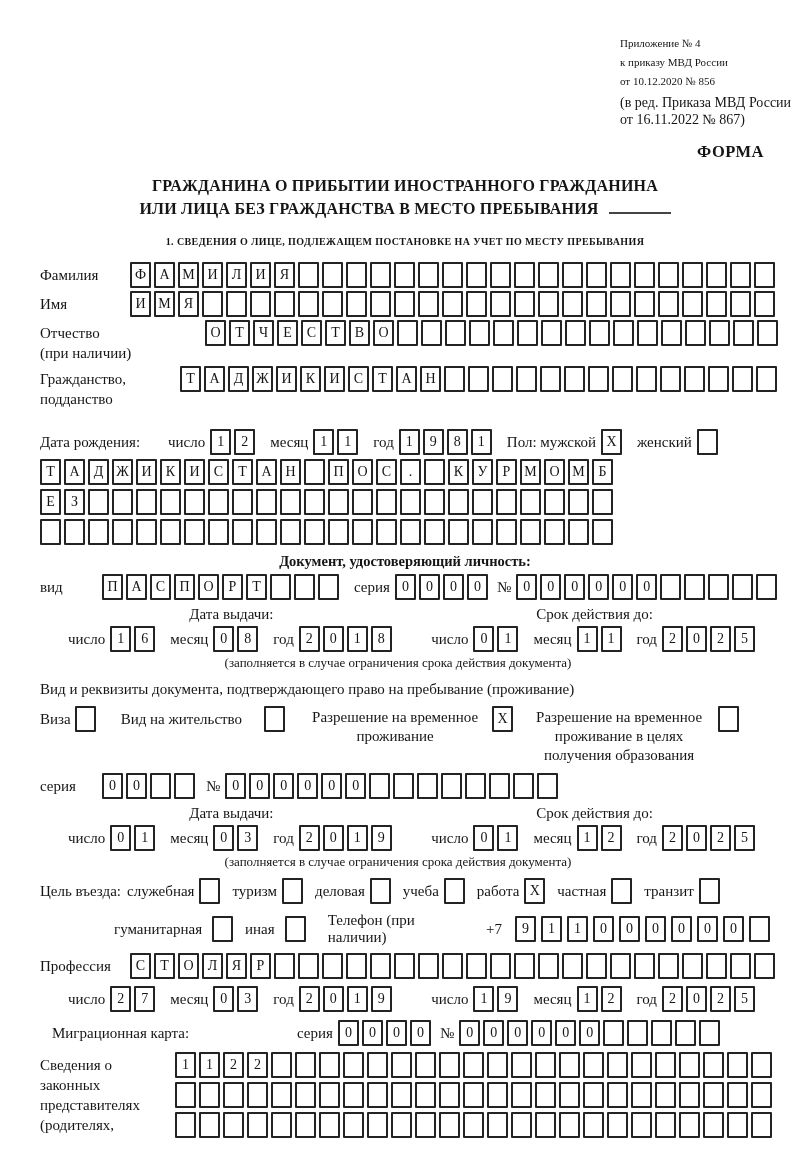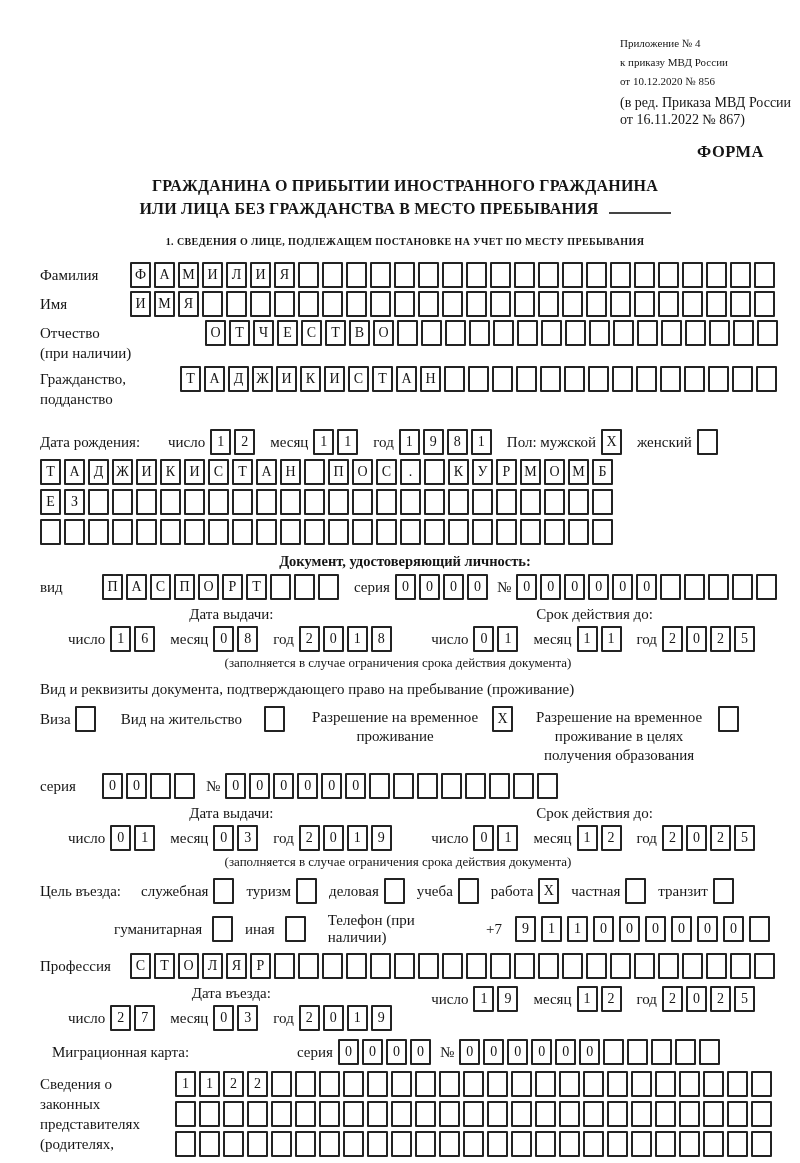--- a/index.html
+++ b/index.html
@@ -487,21 +487,21 @@
             <span class="cell">2</span>
             <span class="cell">5</span>
           </span>
       </div>
     </div>
   </div>
   <div class="restrict-note">(заполняется в случае ограничения срока действия документа)</div>
 
   <div class="purline">
     <span>Цель въезда:</span>
-    <span class="plbl" style="margin-left:20px;">служебная</span>
+    <span class="plbl" style="margin-left:6px;">служебная</span>
     <span class="cell"></span>
     <span class="plbl">туризм</span>
     <span class="cell"></span>
     <span class="plbl">деловая</span>
     <span class="cell"></span>
     <span class="plbl">учеба</span>
     <span class="cell"></span>
     <span class="plbl">работа</span>
     <span class="cell">X</span>
     <span class="plbl">частная</span>
@@ -559,21 +559,20 @@
         <span class="cell"></span>
         <span class="cell"></span>
         <span class="cell"></span>
         <span class="cell"></span>
         <span class="cell"></span>
       </span>
   </div>
 
   <div class="datepair">
     <div class="dgroup">
-      <div class="dg-head">Дата въезда:</div>
       <div class="dg-vals">
         <span class="dg-lbl">число</span>
         <span class="cells">
             <span class="cell">2</span>
             <span class="cell">7</span>
           </span>
         <span class="dg-lbl mid">месяц</span>
         <span class="cells">
             <span class="cell">0</span>
             <span class="cell">3</span>

